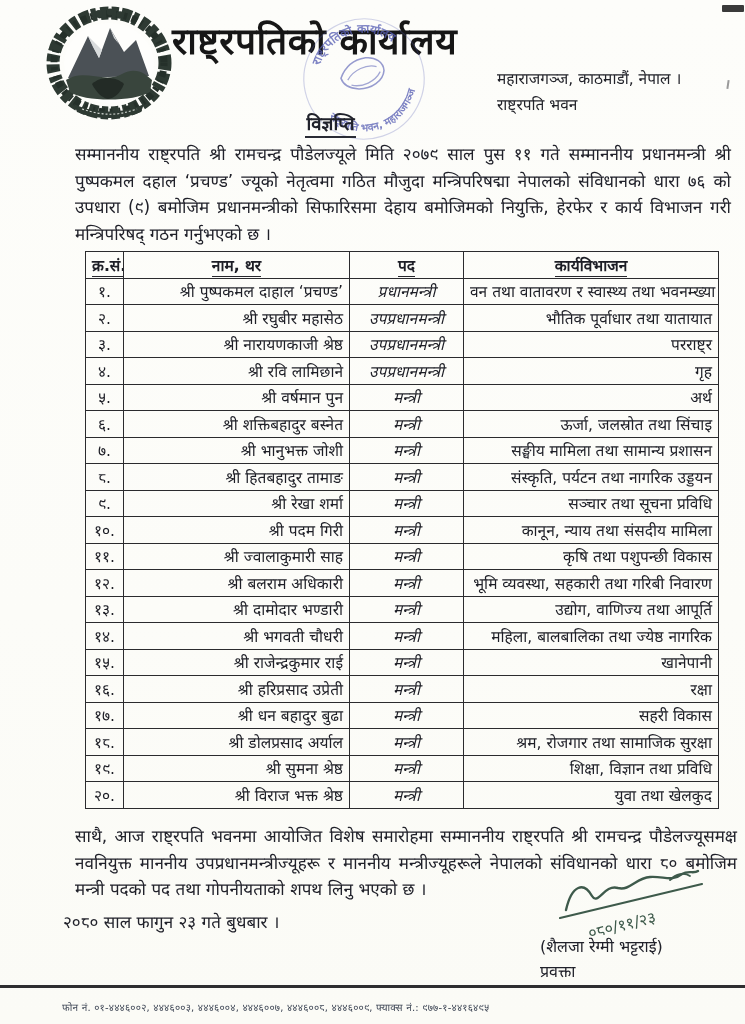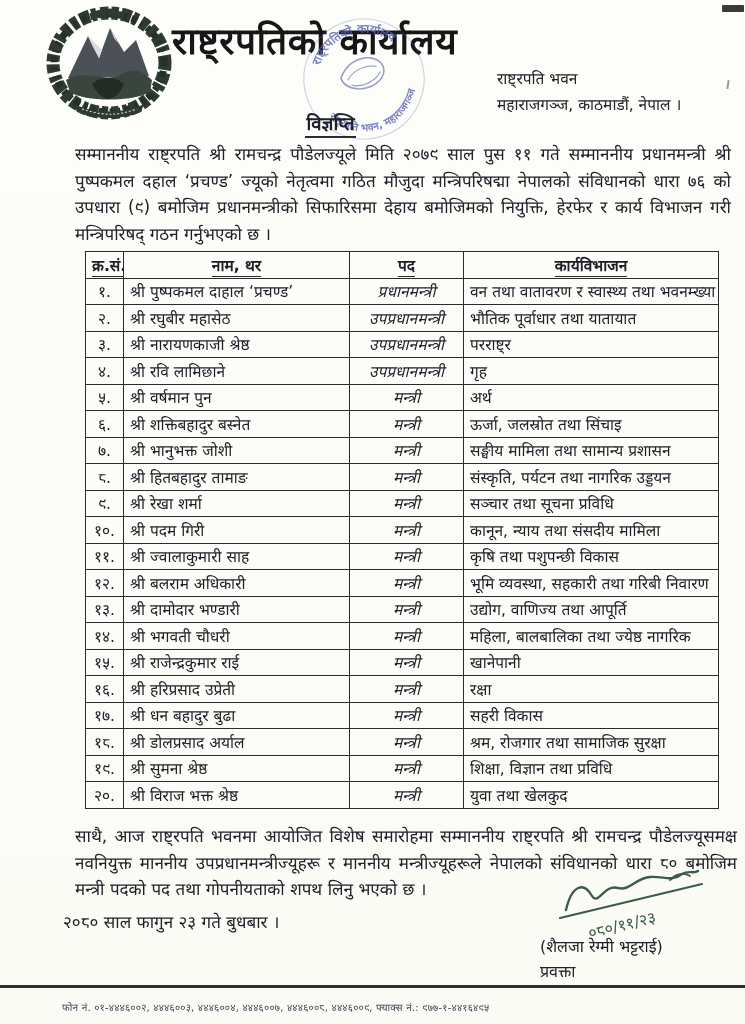--- a/index.html
+++ b/index.html
@@ -46,21 +46,21 @@
   }
   table.ministers th,table.ministers td{
     border:1.4px solid #2b2b2e;height:25.5px;vertical-align:middle;
     padding:0 6px;overflow:hidden;white-space:nowrap;
   }
   table.ministers th{font-weight:700;text-align:center;}
   table.ministers th span{border-bottom:1.6px solid #26262c;padding-bottom:1px;}
   col.c-sn{width:38px;} col.c-name{width:226px;} col.c-post{width:114px;} col.c-port{width:255px;}
   td[data-name="cell-sn"]{text-align:center;}
   td[data-name="cell-post"]{text-align:center;font-style:italic;}
-  td[data-name="cell-name"],td[data-name="cell-portfolio"]{text-align:left;padding-left:9px;}
+  td[data-name="cell-name"],td[data-name="cell-portfolio"]{text-align:right;padding-left:9px;}
   
   .sig-scribble{position:absolute;left:552px;top:866px;width:178px;height:72px;}
   .signatory{position:absolute;left:540px;top:935px;width:200px;color:#20212a;}
   .signatory .sig-name{font-size:16px;line-height:24px;}
   .signatory .sig-post{font-size:16px;line-height:26px;}
   
   .footer-rule{position:absolute;left:0;top:985px;width:745px;height:3px;background:#2e2e30;}
   .footer-contact{
     position:absolute;left:62px;top:1000px;width:660px;
     font-size:10px;color:#3f4756;letter-spacing:.2px;white-space:nowrap;
@@ -98,22 +98,22 @@
       <textPath href="#arcTop" startOffset="50%" text-anchor="middle" data-name="stamp-arc-top-text">राष्ट्रपतिको कार्यालय</textPath>
     </text>
     <text fill="currentColor" font-size="10.5" font-weight="600">
       <textPath href="#arcBot" startOffset="50%" text-anchor="middle" data-name="stamp-arc-bottom-text">राष्ट्रपति भवन, महाराजगञ्ज</textPath>
     </text>
     <path d="M44,58 C52,48 62,44 74,46 C84,48 90,56 88,64 C84,74 70,78 58,74 C48,70 44,64 44,58 Z" fill="none" stroke="currentColor" stroke-width="1.6" opacity=".8"></path>
     <path d="M50,62 C58,54 74,52 82,58 M52,68 C62,74 76,72 84,64" fill="none" stroke="currentColor" stroke-width="1.3" opacity=".7"></path>
   </svg>
 
   <div class="address" data-name="address-block">
+    <div data-name="address-line-2">महाराजगञ्ज, काठमाडौं, नेपाल ।</div>
     <div data-name="address-line-1">राष्ट्रपति भवन</div>
-    <div data-name="address-line-2">महाराजगञ्ज, काठमाडौं, नेपाल ।</div>
   </div>
 
   <div class="corner-bar" data-name="scan-corner-artifact"></div>
   <div class="edge-mark" data-name="scan-edge-artifact"></div>
 
   <div class="notice-heading" data-name="notice-heading">
     <span>विज्ञप्ति</span>
   </div>
 
   <div class="para intro" data-name="intro-paragraph">सम्माननीय राष्ट्रपति श्री रामचन्द्र पौडेलज्यूले मिति २०७९ साल पुस ११ गते सम्माननीय प्रधानमन्त्री श्री पुष्पकमल दहाल ‘प्रचण्ड’ ज्यूको  नेतृत्वमा गठित मौजुदा मन्त्रिपरिषद्मा नेपालको संविधानको धारा ७६ को उपधारा (९) बमोजिम प्रधानमन्त्रीको सिफारिसमा देहाय बमोजिमको नियुक्ति, हेरफेर र कार्य विभाजन गरी मन्त्रिपरिषद् गठन गर्नुभएको छ ।</div>

